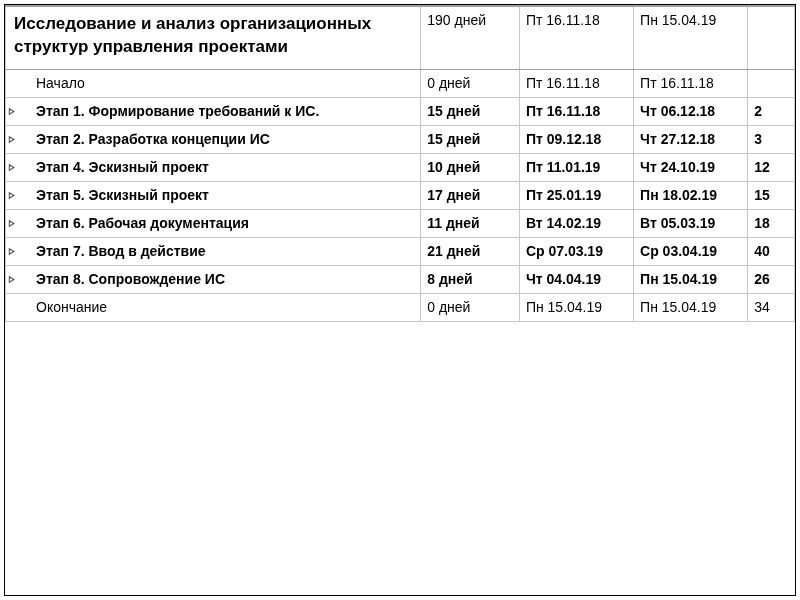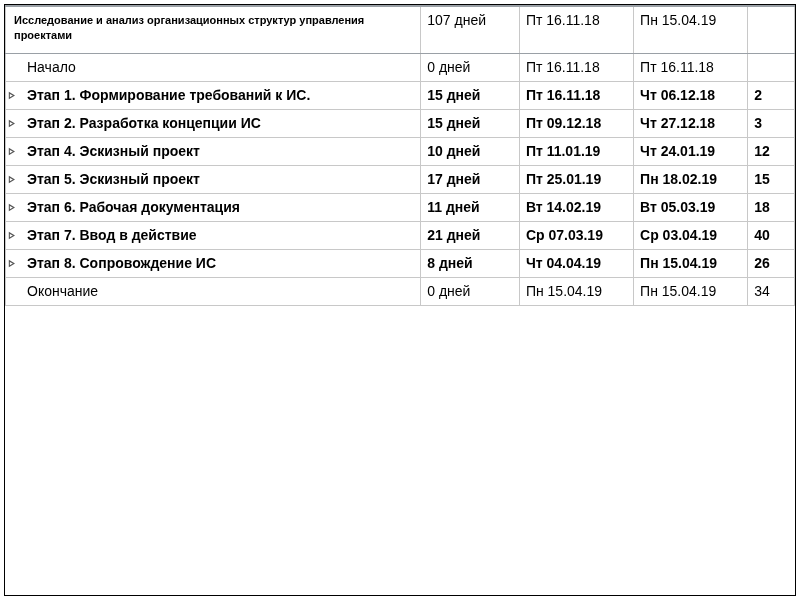--- a/index.html
+++ b/index.html
@@ -30,25 +30,25 @@
     height: 28px;
   }
   tr.hdr td {
     border-top: 2px solid #9aa0a6;
     border-bottom: 1px solid #9aa0a6;
     vertical-align: top;
     height: auto;
   }
   tr.hdr td.name {
     font-weight: bold;
-    font-size: 11px;
+    font-size: 17px;
     padding: 6px 8px 10px 8px;
   }
   tr.bold td { font-weight: bold; }
-  td.name { padding-left: 21px; position: relative; }
+  td.name { padding-left: 30px; position: relative; }
   tr.hdr td.name { padding-left: 8px; }
   tr.child td.name::before {
     content: "▹";
     position: absolute;
     left: 3px;
     top: 5px;
     font-size: 11px;
     color: #555;
     transform: scaleY(1.2);
   }
@@ -68,21 +68,21 @@
     <colgroup>
       <col class="c-name">
         <col class="c-dur">
         <col class="c-start">
         <col class="c-end">
         <col class="c-num">
     </colgroup>
     <tbody>
       <tr class="hdr">
         <td class="name">Исследование и анализ организационных структур управления проектами</td>
-        <td class="dur">107 дней</td>
+        <td class="dur">190 дней</td>
         <td class="start">Пт 16.11.18</td>
         <td class="end">Пн 15.04.19</td>
         <td class="num"></td>
       </tr>
     <tr>
           <td class="name">Начало</td>
           <td class="dur">0 дней</td>
           <td class="start">Пт 16.11.18</td>
           <td class="end">Пт 16.11.18</td>
           <td class="num"></td>
@@ -98,21 +98,21 @@
           <td class="name">Этап 2. Разработка концепции ИС</td>
           <td class="dur">15 дней</td>
           <td class="start">Пт 09.12.18</td>
           <td class="end">Чт 27.12.18</td>
           <td class="num">3</td>
         </tr>
         <tr class="bold child">
           <td class="name">Этап 4. Эскизный проект</td>
           <td class="dur">10 дней</td>
           <td class="start">Пт 11.01.19</td>
-          <td class="end">Чт 24.01.19</td>
+          <td class="end">Чт 24.10.19</td>
           <td class="num">12</td>
         </tr>
         <tr class="bold child">
           <td class="name">Этап 5. Эскизный проект</td>
           <td class="dur">17 дней</td>
           <td class="start">Пт 25.01.19</td>
           <td class="end">Пн 18.02.19</td>
           <td class="num">15</td>
         </tr>
         <tr class="bold child">

